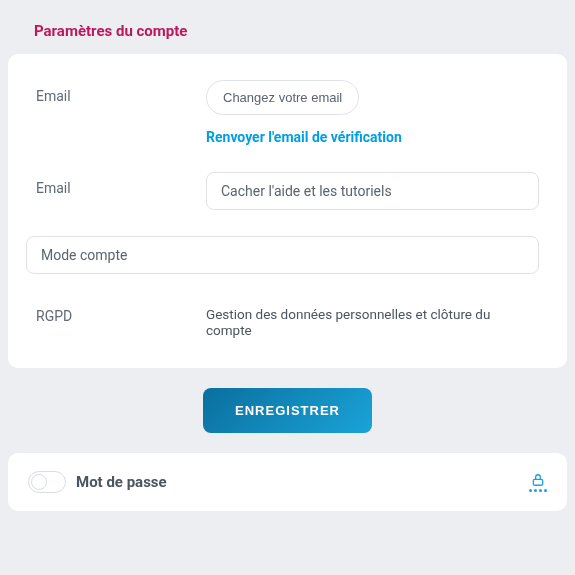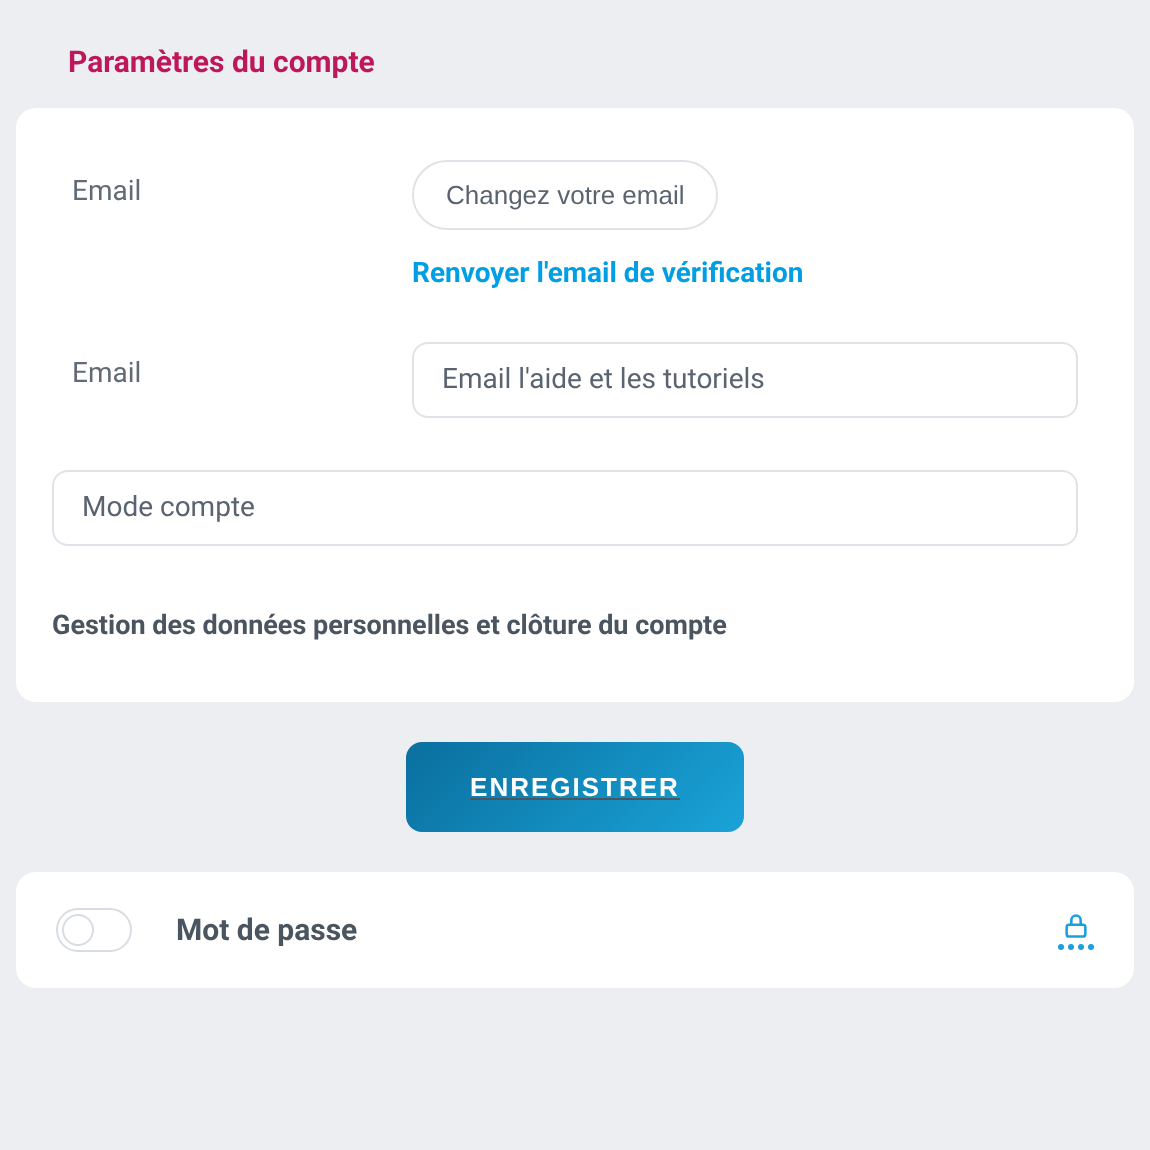--- a/index.html
+++ b/index.html
@@ -61,29 +61,28 @@
     border: 1px solid #dfe3e8;
     border-radius: 8px;
     background: #fff;
     padding: 10px 14px;
     font-size: 14px;
     color: #5a6470;
     cursor: pointer;
   }
   .rgpd-line {
     font-size: 13.5px;
-    font-weight: 700;
+    font-weight: 400;
     color: #4a5560;
     padding-top: 6px;
   }
   .save-row {
     display: flex;
     justify-content: center;
     margin: 20px 0 20px 0;
-    text-decoration: underline;
   }
   .save-btn {
     background: linear-gradient(135deg, #0a6f9e 0%, #1aa3d8 100%);
     color: #fff;
     font-size: 13px;
     font-weight: 700;
     letter-spacing: 1px;
     border: none;
     border-radius: 8px;
     padding: 15px 32px;
@@ -111,21 +110,21 @@
     width: 16px;
     height: 16px;
     border: 1px solid #d8dde3;
     border-radius: 50%;
     background: #fff;
     position: absolute;
     top: 2px;
     left: 2px;
   }
   .pw-title {
-    margin-left: 22px;
+    margin-left: 10px;
     font-size: 15px;
     font-weight: 700;
     color: #4a5560;
     flex: 1;
   }
   .lock-icon {
     color: #1a9fe0;
     display: flex;
     flex-direction: column;
     align-items: center;
@@ -150,31 +149,32 @@
     <div class="label">Email</div>
     <div class="field">
       <button class="pill-btn">Changez votre email</button><br>
       <span class="link">Renvoyer l'email de vérification</span>
     </div>
   </div>
 
   <div class="row">
     <div class="label">Email</div>
     <div class="field">
-      <div class="select-like">Email l'aide et les tutoriels</div>
+      <div class="select-like">Cacher l'aide et les tutoriels</div>
     </div>
   </div>
 
   <div class="row">
     <div class="field">
       <div class="select-like">Mode compte</div>
     </div>
   </div>
 
   <div class="row">
+    <div class="label">RGPD</div>
     <div class="field">
       <div class="rgpd-line">Gestion des données personnelles et clôture du compte</div>
     </div>
   </div>
 
 </div>
 
 <div class="save-row">
   <button class="save-btn">ENREGISTRER</button>
 </div>

